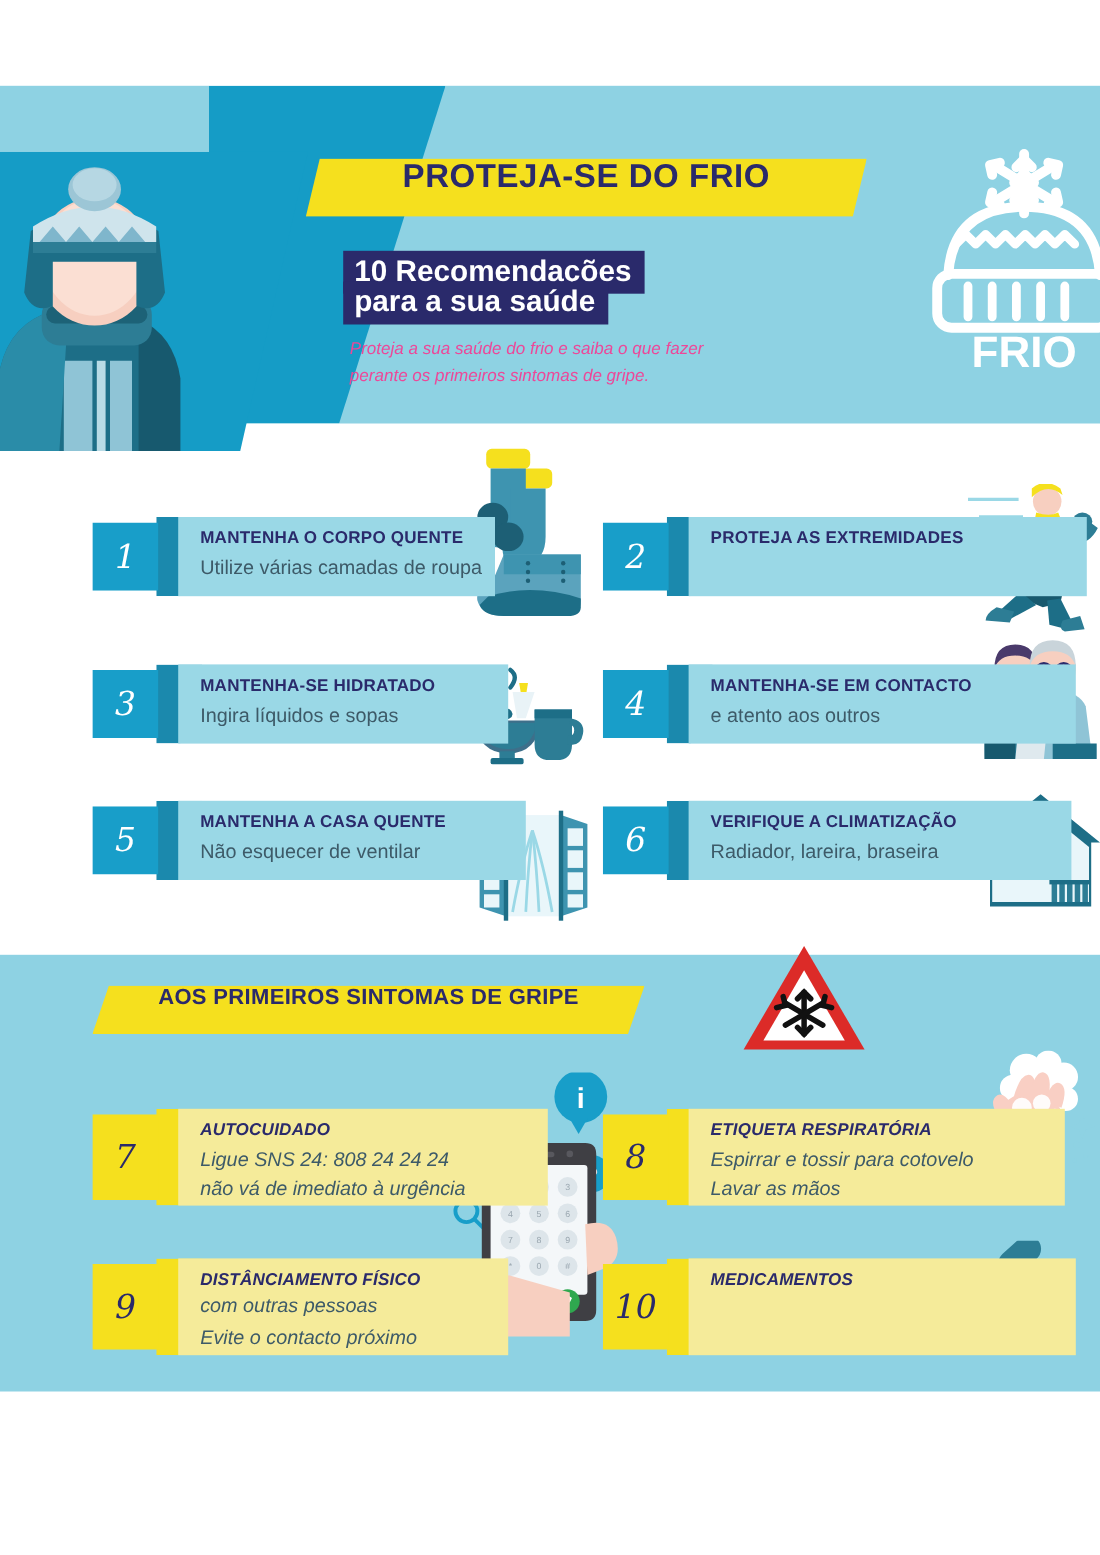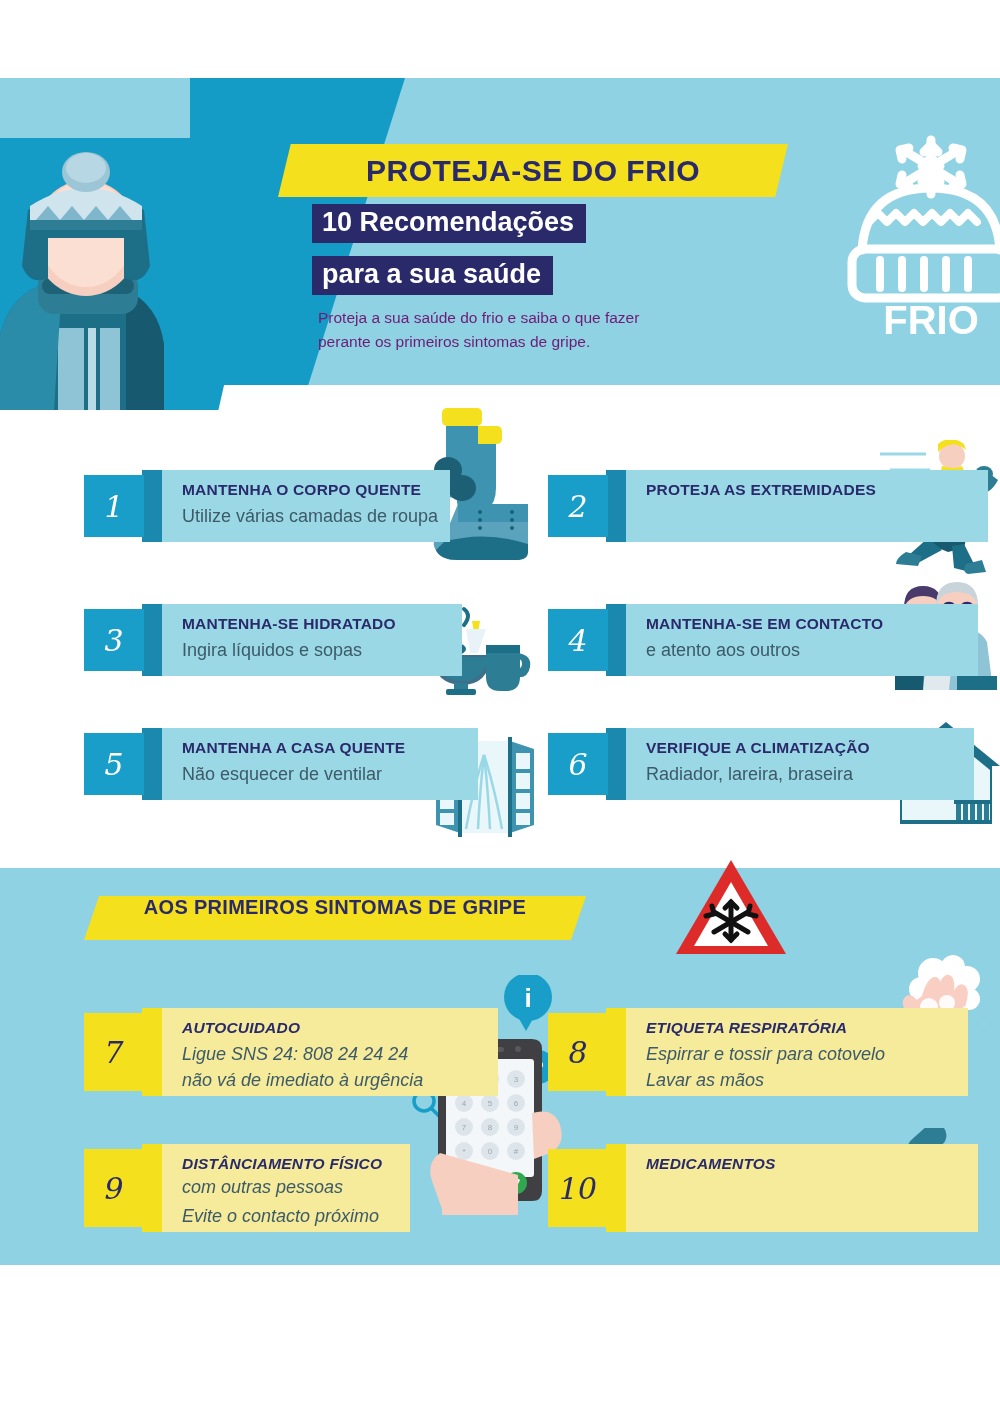--- a/index.html
+++ b/index.html
@@ -32,44 +32,45 @@
 
   
   .person { position: absolute; left: 0px; top: 150px; width: 190px; height: 260px; }
 
   
   .title-banner {
     position: absolute; left: 278px; top: 144px;
     width: 510px; height: 53px;
     background: #f5e01e;
     clip-path: polygon(2.5% 0, 100% 0, 97.5% 100%, 0 100%);
-    display: flex; align-items: center; justify-content: center;
+    display: flex; align-items: flex-start; justify-content: center;
   }
   .title-banner span {
     font-size: 30px; font-weight: bold; letter-spacing: 0.5px;
     color: #2a2a6b;
   }
 
   .subtitle-line {
     position: absolute; left: 312px;
     background: #2a2a6b;
     color: #ffffff;
     font-size: 27px; font-weight: bold;
     padding: 3px 12px 5px 10px;
     white-space: nowrap;
   }
-  .subtitle-line.l1 { top: 204px; }
+  .subtitle-line.l1 { top: 228px; }
   .subtitle-line.l2 { top: 256px; }
   .subtitle-line b { font-weight: bold; }
 
   .lead {
     position: absolute; left: 318px; top: 306px;
     width: 420px;
     font-size: 15.5px; line-height: 1.55;
-    color: #701a75;
+    color: #ec4899;
+    font-style: italic;
   }
 
   
   .frio-logo { position: absolute; left: 836px; top: 132px; width: 190px; height: 210px; text-align: center; }
 
   
   .card {
     position: absolute;
     height: 72px;
   }
@@ -564,21 +565,21 @@
     <div class="sub">Espirrar e tossir para cotovelo</div>
     <div class="sub" style="margin-top:2px">Lavar as mãos</div>
   </div>
 </div>
 
 <div class="card y tall" style="left:84px;top:1144px;">
   <div class="tab-fold"></div>
   <div class="tab">
     <span class="num">9</span>
   </div>
-  <div class="body" style="width:248px">
+  <div class="body" style="width:300px">
     <div class="ttl">DISTÂNCIAMENTO FÍSICO</div>
     <div class="sub" style="margin-top:2px">com outras pessoas</div>
     <div class="sub">Evite o contacto próximo</div>
   </div>
 </div>
 
 <div class="card y tall" style="left:548px;top:1144px;">
   <div class="tab-fold"></div>
   <div class="tab">
     <span class="num">10</span>

